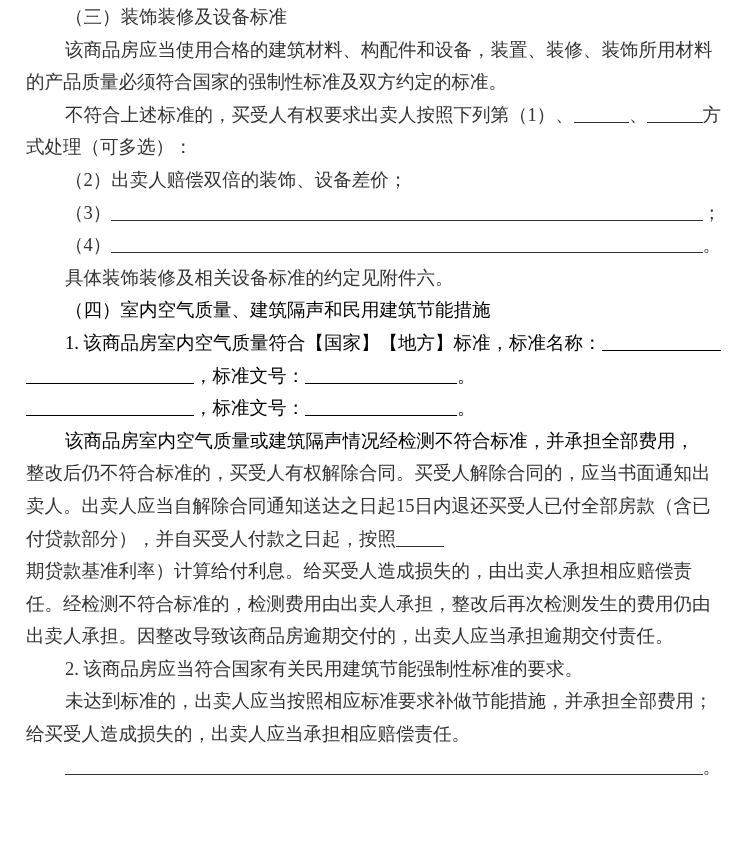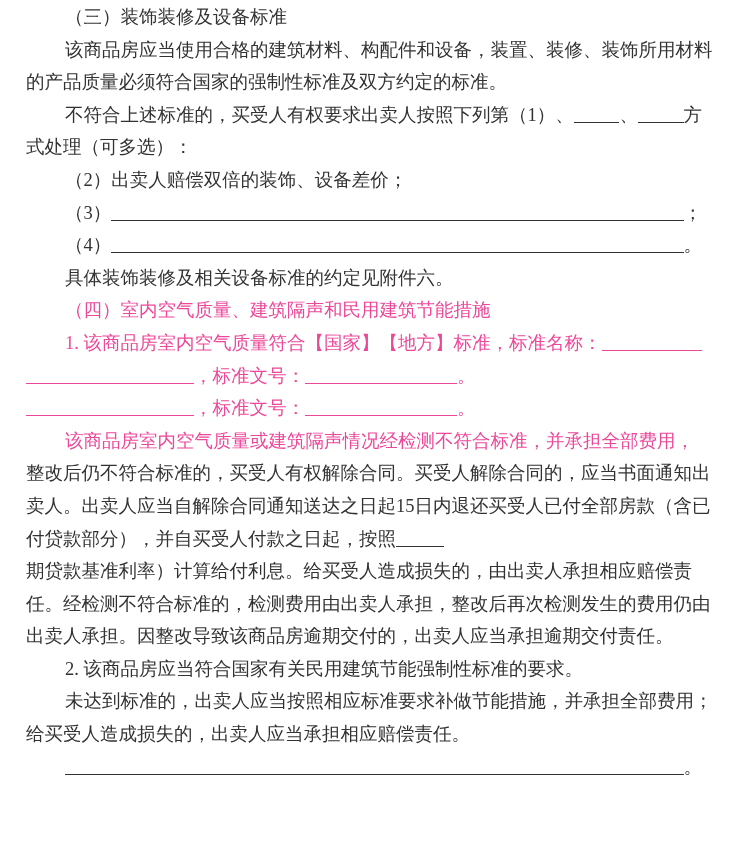--- a/index.html
+++ b/index.html
@@ -2,21 +2,21 @@
 <html><head>
 <meta charset="utf-8">
 <style>
   * { margin: 0; padding: 0; box-sizing: border-box; }
   html, body { background: #ffffff; }
   .page {
     position: relative;
     width: 750px;
     height: 848px;
     background: #ffffff;
-    padding: 1px 48px 0 26px;
+    padding: 1px 29px 0 26px;
     overflow: hidden;
     font-family: "Liberation Serif", "DejaVu Serif", serif;
     font-size: 18.5px;
   }
   .line {
     display: flex;
     align-items: baseline;
     height: 32.6px;
     line-height: 32.6px;
     white-space: pre;
@@ -26,21 +26,21 @@
   .blank {
     display: inline-block;
     height: 4px;
     border-bottom: 1.6px solid currentColor;
     position: relative;
     top: 2px;
     flex: 0 0 auto;
   }
   .blank.fill { flex: 1 1 40px; }
   .black { color: #323232; }
-  .maroon { color: #ec4899; }
+  .maroon { color: #000000; }
 </style>
 </head>
 <body>
 
 <div class="page">
   <div>
       <div class="line black"><span class="ind"></span><span class="t">（三）装饰装修及设备标准</span></div>
       <div class="line black"><span class="ind"></span><span class="t">该商品房应当使用合格的建筑材料、构配件和设备，装置、装修、装饰所用材料</span></div>
       <div class="line black"><span class="t">的产品质量必须符合国家的强制性标准及双方约定的标准。</span></div>
       <div class="line black"><span class="ind"></span><span class="t">不符合上述标准的，买受人有权要求出卖人按照下列第（1）、</span><span class="blank fill"></span><span class="t">、</span><span class="blank fill"></span><span class="t">方</span></div>

